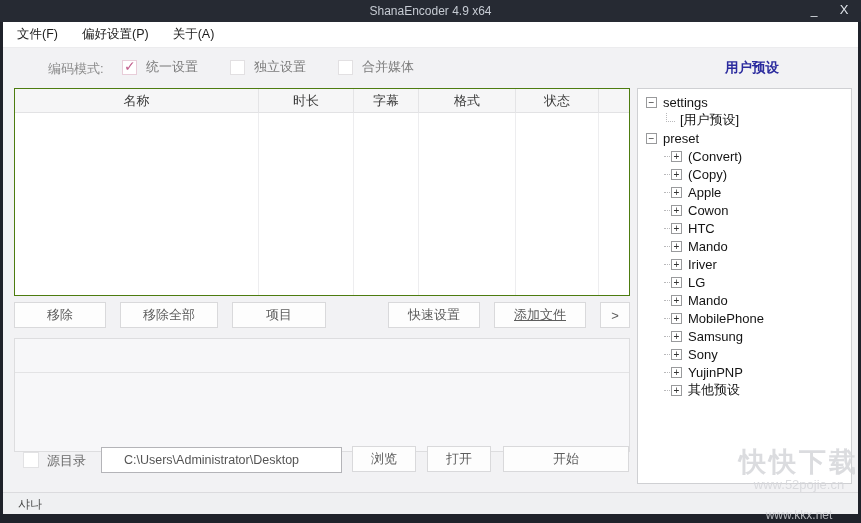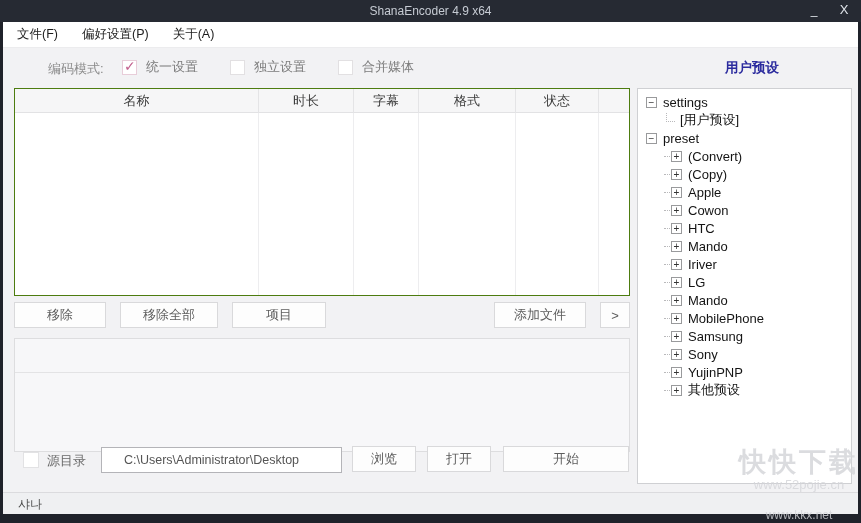--- a/index.html
+++ b/index.html
@@ -116,21 +116,22 @@
         </div>
     </div>
 
     <div class="actions">
       <div class="agroup" id="act-left">
           <button class="btn" style="width: 92px;">移除</button>
           <button class="btn" style="width: 98px;">移除全部</button>
           <button class="btn" style="width: 94px;">项目</button>
         </div>
       <div class="agroup" id="act-right">
-          <button class="btn" style="width: 92px;">添加文件</button>
+          <button class="btn" style="width: 92px;">快速设置</button>
+          <button class="btn" style="width: 92px; text-decoration: underline;">添加文件</button>
           <button class="btn" style="width: 30px;">&gt;</button>
         </div>
     </div>
 
     <div class="logbox">
       <div class="logtop"></div>
     </div>
 
     <div class="bottombar">
       <span class="cb16"></span>

